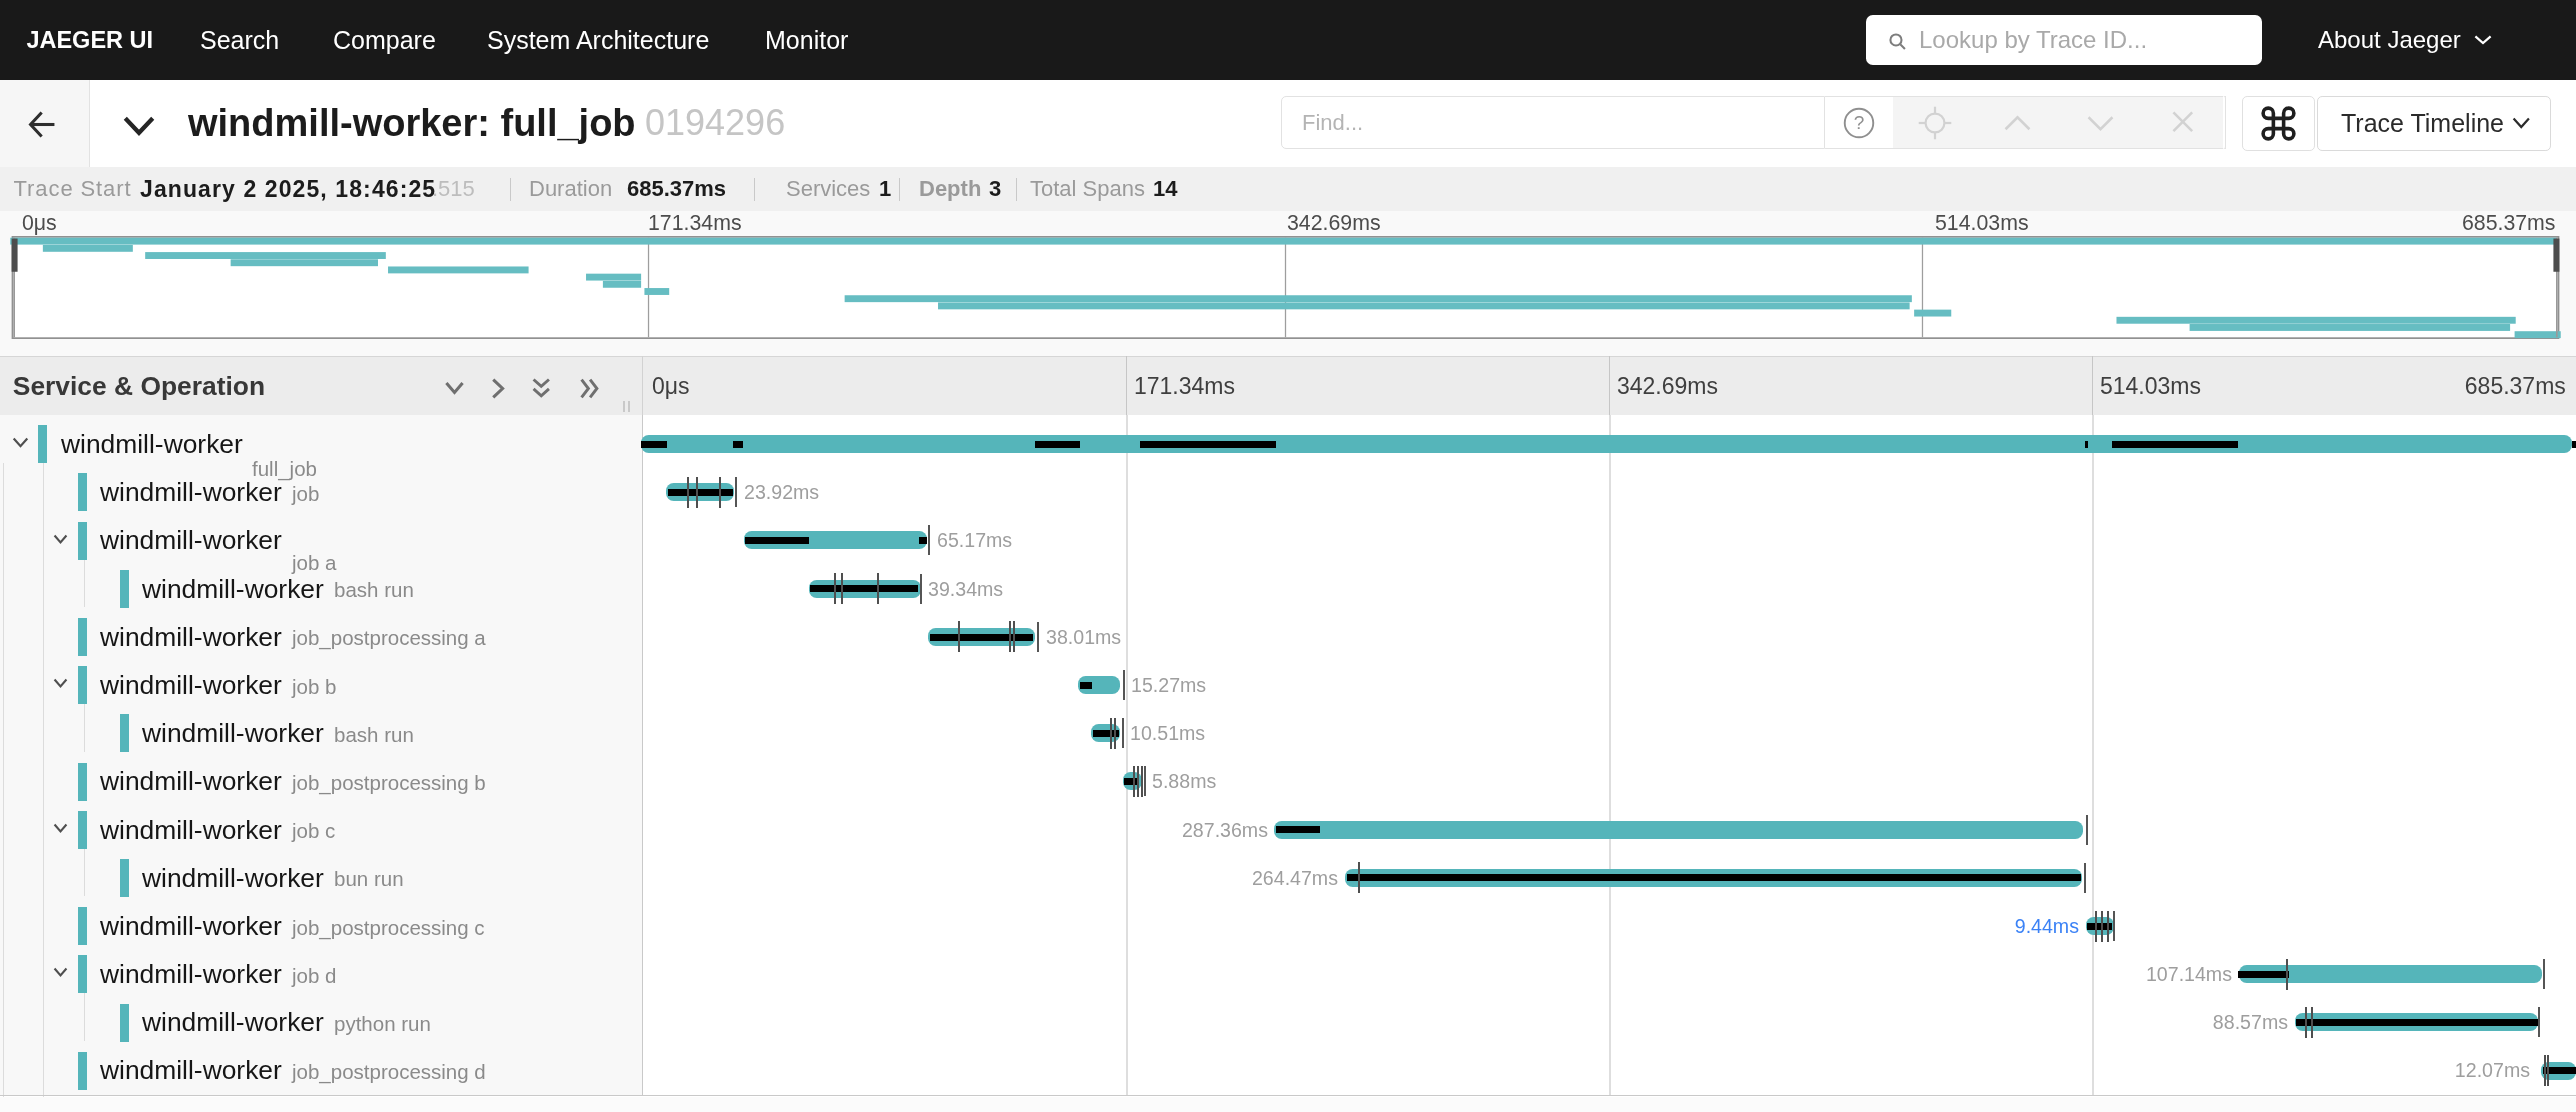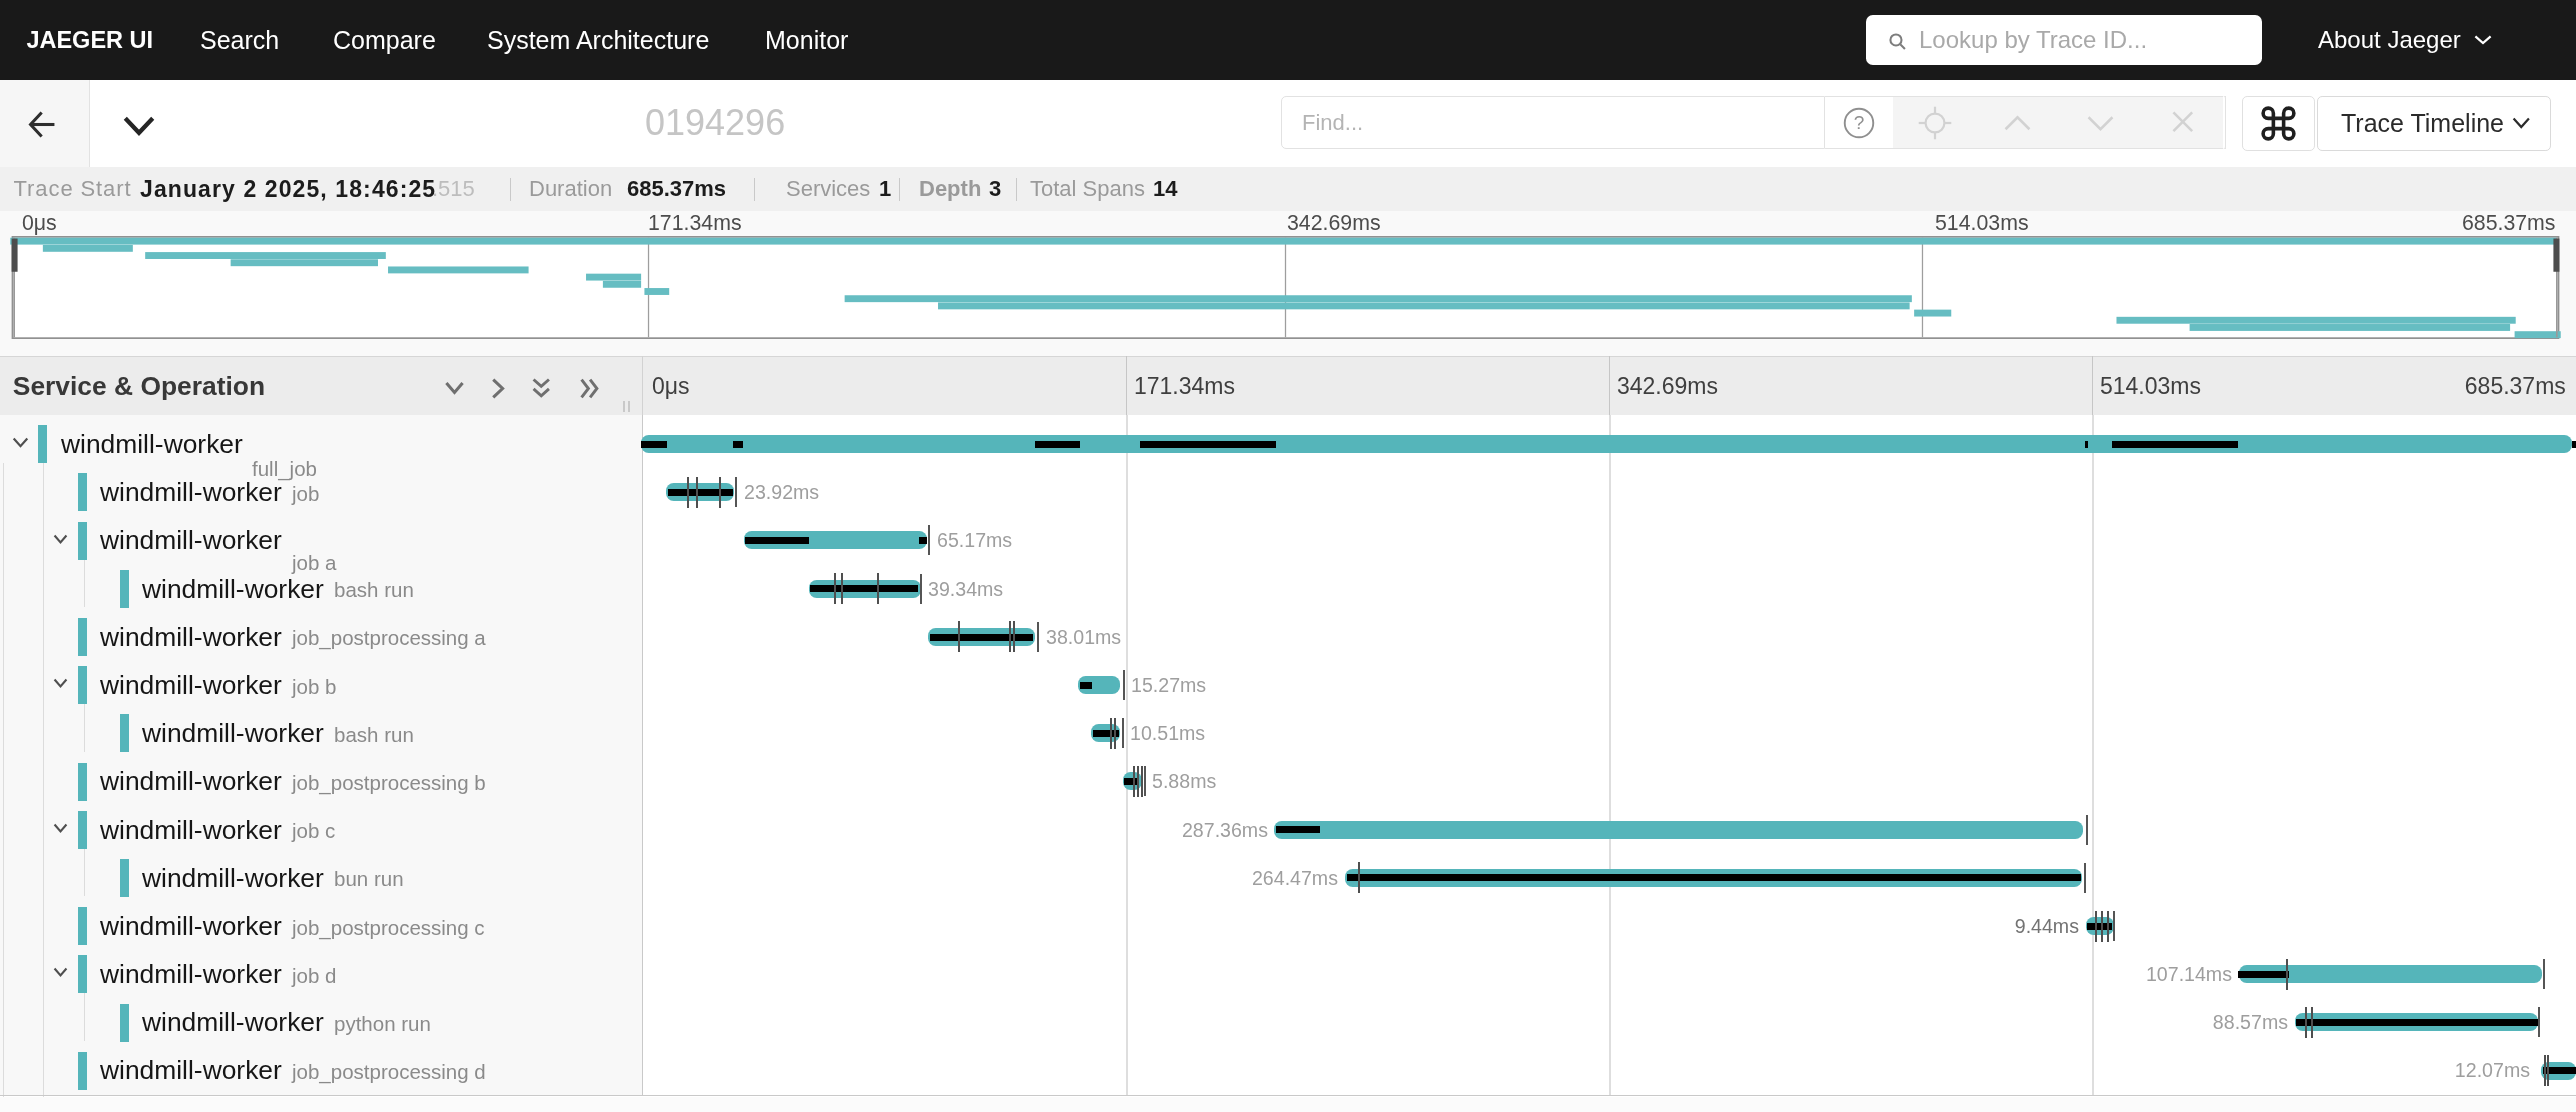--- a/index.html
+++ b/index.html
@@ -25,20 +25,21 @@
 <div style="position:absolute;left:0px;top:80px;width:2576px;height:84px;background:#fff;"></div>
 <div style="position:absolute;left:0px;top:80px;width:90px;height:87px;background:#f6f6f6;border-right:0.9px solid #e2e2e2;"></div>
 <svg style="position:absolute;left:28px;top:109px;width:29px;height:31px;" viewBox="0 0 34 36" fill="none" stroke="#2e2e2e" stroke-width="3.6">
       <line x1="3" y1="18" x2="31" y2="18"></line>
       <polyline points="16,4 3,18 16,32"></polyline>
     </svg>
 <svg style="position:absolute;left:121px;top:113px;width:36px;height:25px;" viewBox="0 0 42 29" fill="none" stroke="#252525" stroke-width="5">
       <polyline points="5,6 21,23 37,6"></polyline>
     </svg>
 <div class="t" style="left:645px;top:123px;transform:translateY(-50%);font-size:36px;color:#c5c5c5;">0194296</div>
+<div class="t" style="left:188px;top:123px;transform:translateY(-50%);font-size:38px;font-weight:700;color:#1c1c1c;">windmill-worker: full_job</div>
 <div style="position:absolute;left:1281px;top:96px;width:544px;height:53px;background:#fff;border:1.7px solid #e2e2e2;border-radius:5.1px 0 0 5.1px;"></div>
 <div class="t" style="left:1302px;top:123px;transform:translateY(-50%);font-size:22px;font-weight:400;color:#b4b4b4;">Find...</div>
 <div style="position:absolute;left:1825px;top:96px;width:69px;height:53px;background:#fff;border:1.7px solid #e2e2e2;border-left:none;"></div>
 <div style="position:absolute;left:1893px;top:96px;width:85px;height:53px;background:#f4f4f4;border:1.7px solid #e2e2e2;border-left:none;"></div>
 <div style="position:absolute;left:1976px;top:96px;width:84px;height:53px;background:#f4f4f4;border:1.7px solid #e2e2e2;border-left:none;"></div>
 <div style="position:absolute;left:2059px;top:96px;width:84px;height:53px;background:#f4f4f4;border:1.7px solid #e2e2e2;border-left:none;"></div>
 <div style="position:absolute;left:2142px;top:96px;width:84px;height:53px;background:#f4f4f4;border:1.7px solid #e2e2e2;border-left:none;"></div>
 <div style="position:absolute;left:2223px;top:96px;width:3.4px;height:53px;background:#fff;border-right:1.7px solid #e2e2e2;border-radius:0 5.1px 5.1px 0;"></div>
 <svg style="position:absolute;left:1843px;top:107px;width:32px;height:32px;" viewBox="0 0 37 37" fill="none">
       <circle cx="18.5" cy="18.5" r="16.5" stroke="#8f8f8f" stroke-width="2.2"></circle>
@@ -260,21 +261,21 @@
 <div class="t" style="right:1238px;top:878px;transform:translateY(-50%);font-size:19.6px;color:#9e9e9e;">264.47ms</div>
 <div style="position:absolute;left:78px;top:907px;width:9.4px;height:38px;background:#55b5ba;"></div>
 <div class="t" style="left:100px;top:926px;transform:translateY(-50%);font-size:26.4px;color:#161616;">windmill-worker</div>
 <div class="t" style="left:292px;top:928px;transform:translateY(-50%);font-size:20.5px;color:#8a8a8a;">job_postprocessing c</div>
 <div style="position:absolute;left:2086px;top:917px;width:28px;height:18px;background:#55b5ba;border-radius:7.7px;"></div>
 <div style="position:absolute;left:2087px;top:923px;width:25px;height:6.5px;background:#000;"></div>
 <div style="position:absolute;left:2095px;top:911px;width:1.7px;height:31px;background:#4f4f4f;"></div>
 <div style="position:absolute;left:2101px;top:911px;width:1.7px;height:31px;background:#4f4f4f;"></div>
 <div style="position:absolute;left:2107px;top:911px;width:1.7px;height:31px;background:#4f4f4f;"></div>
 <div style="position:absolute;left:2113px;top:911px;width:1.9px;height:30px;background:#555;"></div>
-<div class="t" style="right:497px;top:926px;transform:translateY(-50%);font-size:19.6px;color:#737373;">9.44ms</div>
+<div class="t" style="right:497px;top:926px;transform:translateY(-50%);font-size:19.6px;color:#3b82f6;">9.44ms</div>
 <svg style="position:absolute;left:52px;top:966px;width:17px;height:12.8px;" viewBox="0 0 20 15" fill="none" stroke="#4f4f4f" stroke-width="2.5">
       <polyline points="3,3 10,11 17,3"></polyline>
     </svg>
 <div style="position:absolute;left:78px;top:955px;width:9.4px;height:38px;background:#55b5ba;"></div>
 <div class="t" style="left:100px;top:974px;transform:translateY(-50%);font-size:26.4px;color:#161616;">windmill-worker</div>
 <div class="t" style="left:292px;top:976px;transform:translateY(-50%);font-size:20.5px;color:#8a8a8a;">job d</div>
 <div style="position:absolute;left:2239px;top:965px;width:303px;height:18px;background:#55b5ba;border-radius:7.7px;"></div>
 <div style="position:absolute;left:2238px;top:971px;width:51px;height:6.5px;background:#000;"></div>
 <div style="position:absolute;left:2286px;top:959px;width:1.7px;height:31px;background:#4f4f4f;"></div>
 <div style="position:absolute;left:2543px;top:959px;width:1.9px;height:30px;background:#555;"></div>

